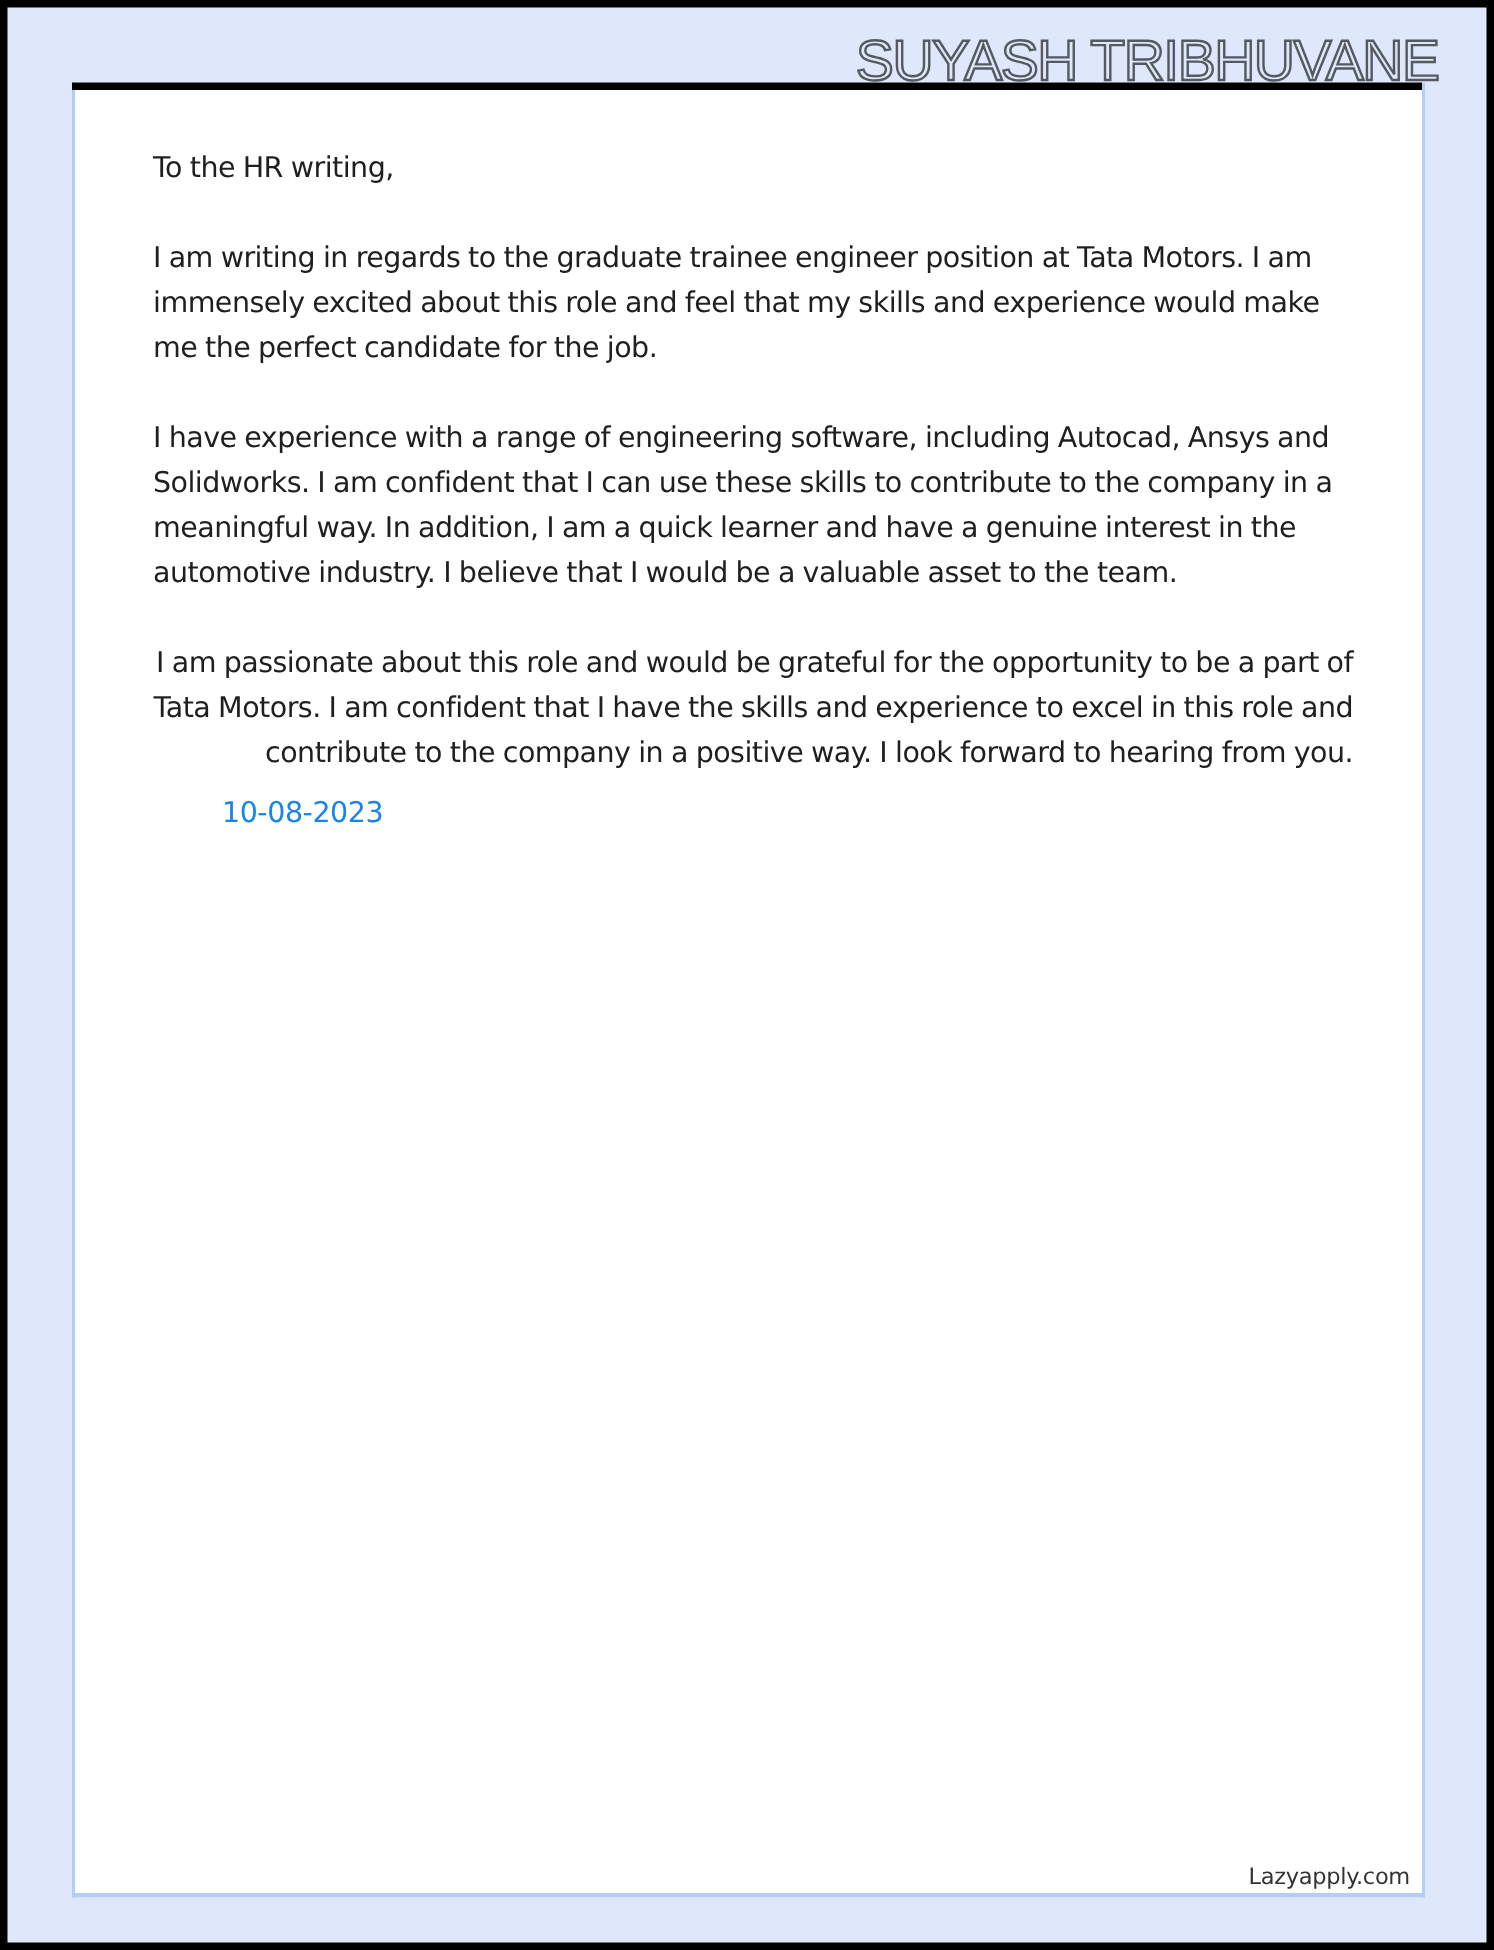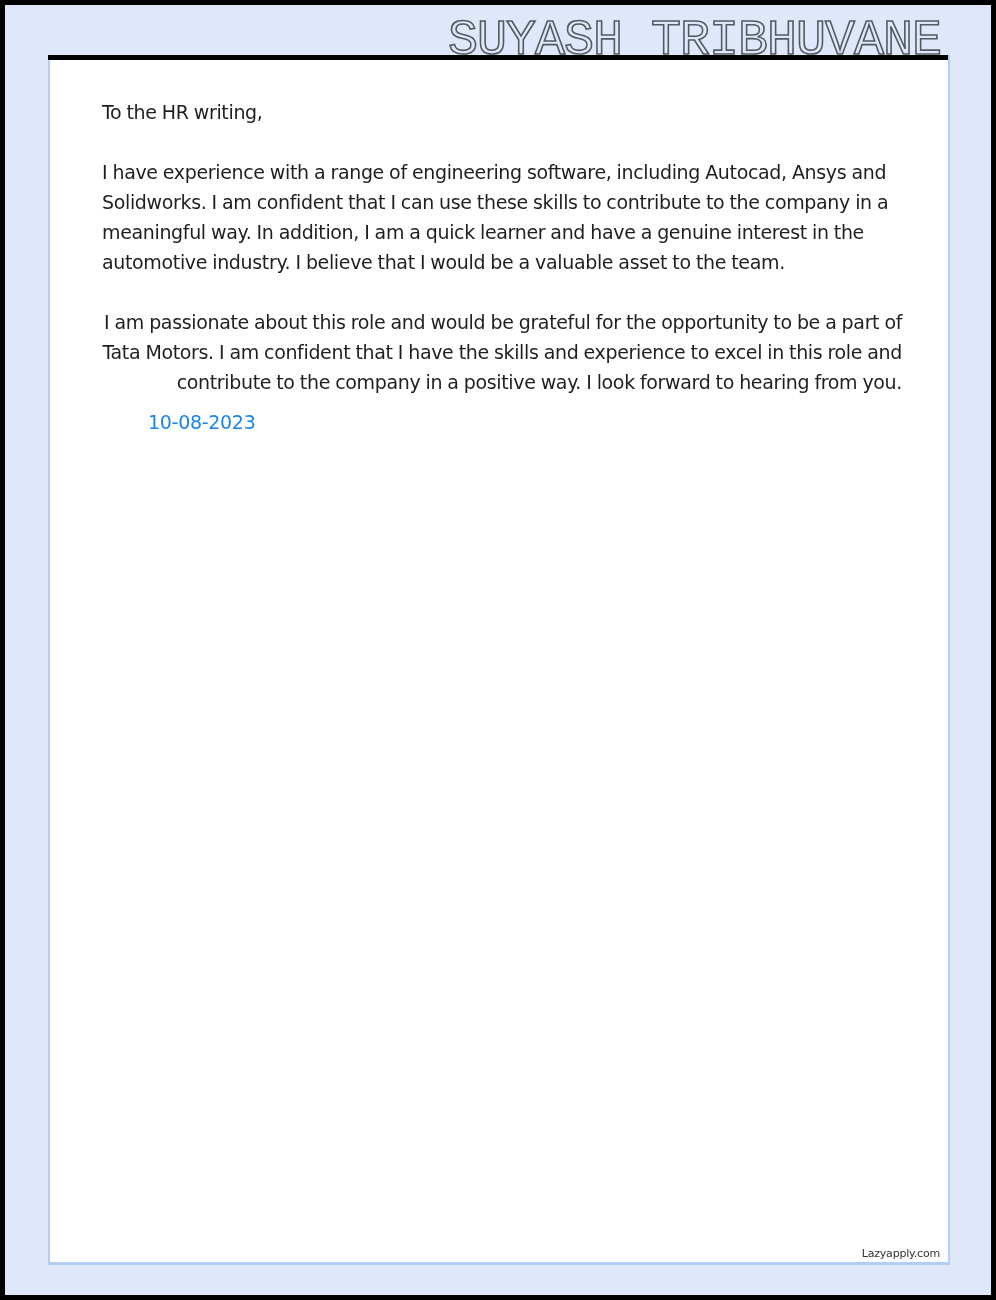--- a/index.html
+++ b/index.html
@@ -11,23 +11,23 @@
       font-family: "DejaVu Sans", sans-serif;
     }
     .frame {
       position: absolute;
       left: 5px; top: 5px;
       width: 986px; height: 1290px;
       background: #dfe8fb;
     }
     .name {
       position: absolute;
-      right: 50px; top: 13px;
-      font-family: Liberation Mono, monospace;
-      font-size: 50px;
+      right: 32px; top: 13px;
+      font-family: Liberation Sans, sans-serif;
+      font-size: 38px;
       letter-spacing: -1px;
       color: #dfe8fb;
       -webkit-text-stroke: 1.6px #555a60;
       line-height: 46px;
       white-space: nowrap;
     }
     .page {
       position: absolute;
       left: 43px; top: 50px;
       width: 898px; height: 1207px;
@@ -57,33 +57,34 @@
     .date {
       color: #1a85e8;
       font-size: 19px;
       line-height: 30px;
       letter-spacing: -0.3px;
       margin-left: 46px;
     }
     .footer {
       position: absolute;
       right: 8px; bottom: 2px;
-      font-size: 11px;
+      font-size: 15px;
       color: #333;
       letter-spacing: -0.2px;
     }
   </style>
 </head>
 <body>
 
 <div class="frame">
   <div class="name">SUYASH TRIBHUVANE</div>
   <div class="page">
     <div class="content">
       <p>To the HR writing,</p>
+      <p>I am writing in regards to the graduate trainee engineer position at Tata Motors. I am immensely excited about this role and feel that my skills and experience would make me the perfect candidate for the job.</p>
       <p>I have experience with a range of engineering software, including Autocad, Ansys and Solidworks. I am confident that I can use these skills to contribute to the company in a meaningful way. In addition, I am a quick learner and have a genuine interest in the automotive industry. I believe that I would be a valuable asset to the team.</p>
       <p class="last">I am passionate about this role and would be grateful for the opportunity to be a part of Tata Motors. I am confident that I have the skills and experience to excel in this role and contribute to the company in a positive way. I look forward to hearing from you.</p>
       <div class="date">10-08-2023</div>
     </div>
     <div class="footer">Lazyapply.com</div>
   </div>
   <div class="topbar"></div>
 </div>
 
 </body></html>

